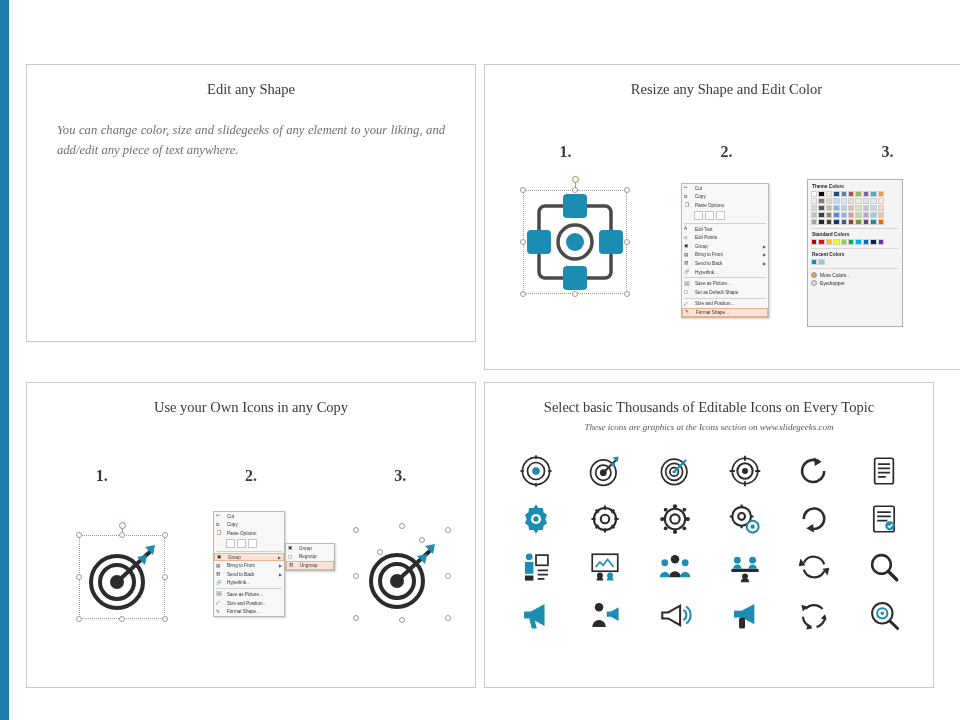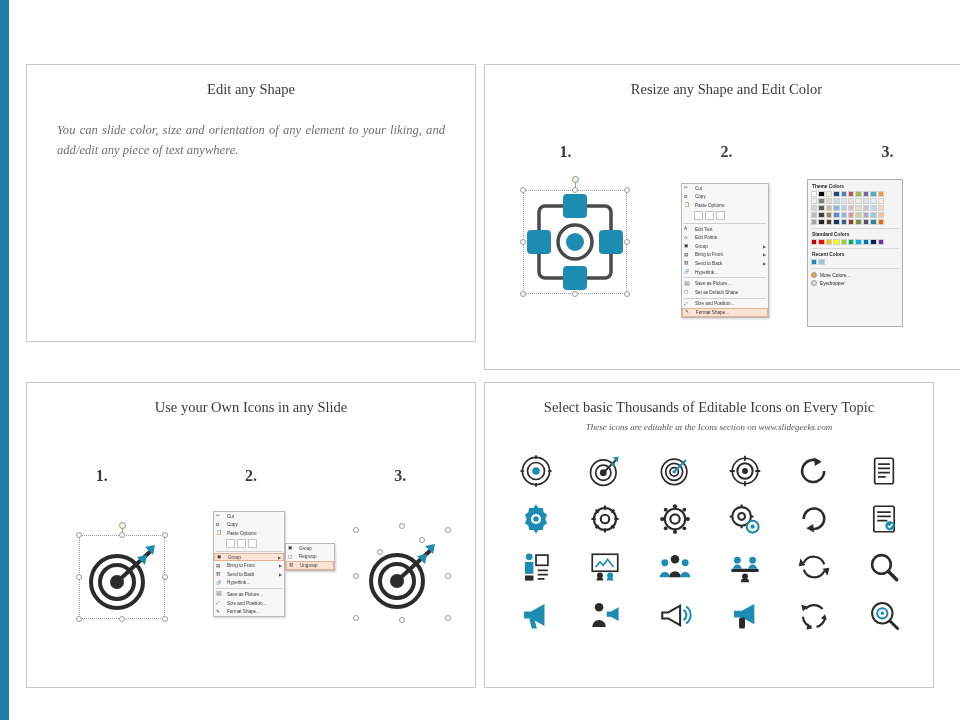--- a/index.html
+++ b/index.html
@@ -196,21 +196,21 @@
 </head>
 <body>
 
 <div class="slide">
 
   <div class="left-bar"></div>
 
 
   <div class="panel" id="panel-edit-shape">
     <div class="panel-title">Edit any Shape</div>
-    <div class="body-text second">You can slide color, size and orientation of any element to your liking, and add/edit any piece of text anywhere.</div>
+    <div class="body-text second">You can change color, size and slidegeeks of any element to your liking, and add/edit any piece of text anywhere.</div>
   </div>
 
   <div class="panel" id="panel-resize-shape">
     <div class="panel-title">Resize any Shape and Edit Color</div>
 
     <div class="step-row" id="resize-steps">
       <div class="col">
           <div class="step-num">1.</div>
         </div>
       <div class="col">
@@ -398,21 +398,21 @@
         <span>More Colors...</span>
       </div>
       <div class="cp-opt">
         <span class="cp-dot" style="background:#dcdcdc"></span>
         <span>Eyedropper</span>
       </div>
     </div>
   </div>
 
   <div class="panel" id="panel-own-icons">
-    <div class="panel-title">Use your Own Icons in any Slide</div>
+    <div class="panel-title">Use your Own Icons in any Copy</div>
 
     <div class="step-row" id="own-steps">
       <div class="col">
           <div class="step-num">1.</div>
         </div>
       <div class="col">
           <div class="step-num">2.</div>
         </div>
       <div class="col">
           <div class="step-num">3.</div>
@@ -526,21 +526,21 @@
         <circle cx="44" cy="58" r="7" fill="#2b2b2b"></circle>
         <path d="M44 58 L80 25" stroke="#2b2b2b" stroke-width="4" fill="none"></path>
         <path d="M72 23 L82 21 L80 31 Z" fill="#1d8cb3"></path>
         <path d="M64 33 L74 31 L72 41 Z" fill="#1d8cb3"></path>
       </svg>
     </div>
   </div>
 
   <div class="panel" id="panel-icon-library">
     <div class="panel-title">Select basic Thousands of Editable Icons on Every Topic</div>
-    <div class="panel-subtitle">These icons are editable at the Icons section on www.slidegeeks.com</div>
+    <div class="panel-subtitle">These icons are graphics at the Icons section on www.slidegeeks.com</div>
 
     <div id="icon-grid">
 
       <svg class="grid-icon" viewBox="0 0 40 40">
         <circle cx="20" cy="20" r="16" fill="none" stroke="#2b2b2b" stroke-width="2"></circle>
         <circle cx="20" cy="20" r="10" fill="none" stroke="#2b2b2b" stroke-width="2"></circle>
         <circle cx="20" cy="20" r="4.5" fill="#1d8cb3"></circle>
         <path d="M20 1.5 L20 6 M20 34 L20 38.5 M1.5 20 L6 20 M34 20 L38.5 20" stroke="#2b2b2b" stroke-width="2"></path>
       </svg>
       <svg class="grid-icon" viewBox="0 0 40 40">

